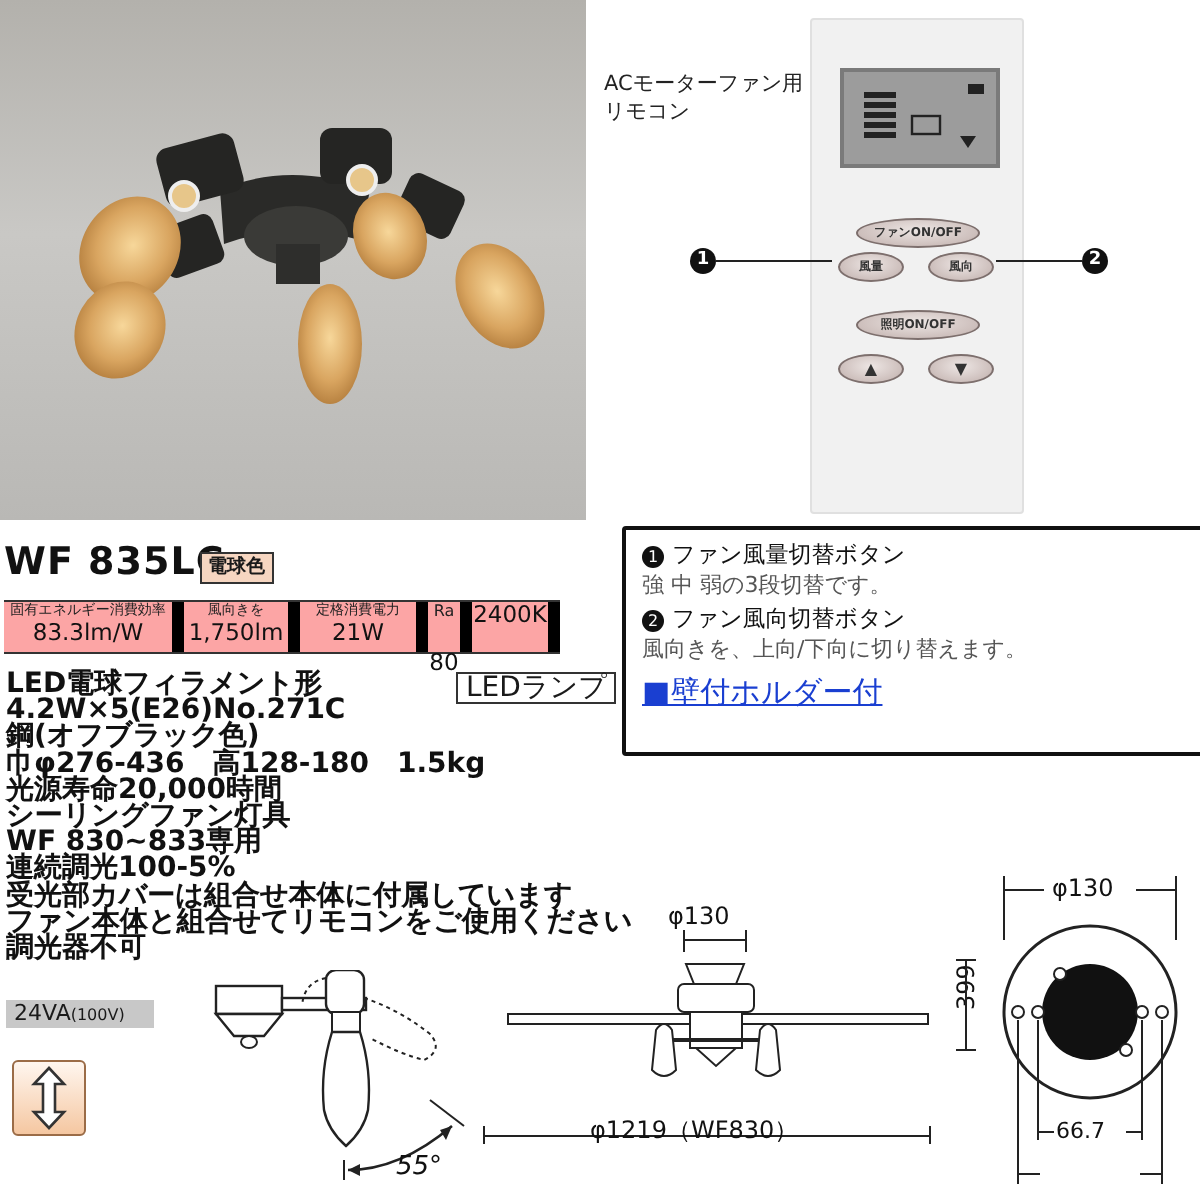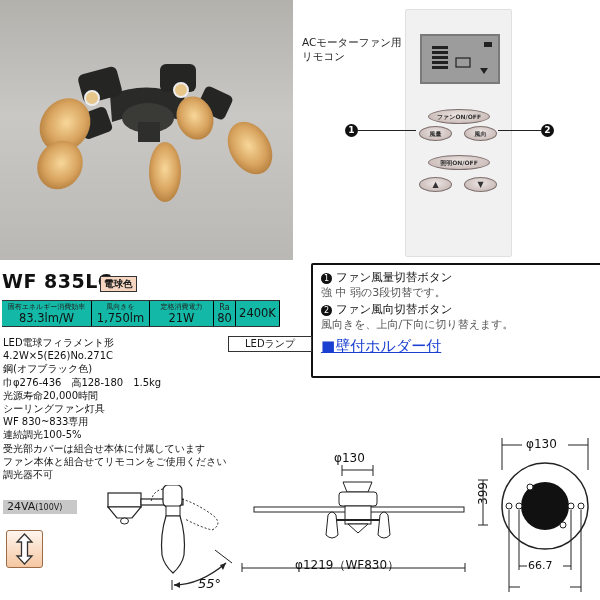--- a/index.html
+++ b/index.html
@@ -54,32 +54,32 @@
     position: absolute; left: 100px; top: 276px; font-size: 9.5px; font-weight: bold;
     background: #f6d6c1; border: 1px solid #333; padding: 0 3px; line-height: 14px;
   }
 
   
   .spec {
     position: absolute; left: 2px; top: 300px; height: 27px; display: flex;
     border-top: 1px solid #333; border-bottom: 1px solid #333;
   }
   .spec .cell {
-    background: #14b8a6; border-right: 1px solid #000000; text-align: center;
-    display: flex; flex-direction: column; justify-content: center;
+    background: #fca5a5; border-right: 6px solid #000000; text-align: center;
+    display: flex; flex-direction: column; 
   }
   .spec .cell .k { font-size: 7px; line-height: 9px; color: #222; }
   .spec .cell .v { font-size: 11.5px; line-height: 13px; color: #111; }
   .spec .cell.single .v { font-size: 11.5px; }
 
   .lamp-tag {
-    position: absolute; left: 228px; top: 336px; font-size: 10px; border: 1px solid #333; padding: 0 16px; line-height: 14px;
-  }
-
-  .desc { position: absolute; left: 3px; top: 336px; font-size: 10px; line-height: 13.2px; color: #111; }
+    position: absolute; left: 228px; top: 336px; font-size: 14px; border: 1px solid #333; padding: 0 4px; line-height: 14px;
+  }
+
+  .desc { position: absolute; left: 3px; top: 336px; font-size: 14px; line-height: 13.2px; color: #111; font-weight: bold; }
   .desc div { white-space: nowrap; }
 
   .va-tag { position: absolute; left: 3px; top: 500px; width: 74px; height: 14px; background: #c8c8c8; font-size: 11px; line-height: 14px; padding-left: 4px; }
   .va-tag small { font-size: 8px; }
 
   .updown {
     position: absolute; left: 6px; top: 530px; width: 37px; height: 38px; border: 1px solid #9b6c47; border-radius: 3px;
     background: linear-gradient(180deg, #fff6ef 0%, #f5c7a1 100%);
   }
 
@@ -165,21 +165,21 @@
     <div class="v">83.3lm/W</div>
   </div>
   <div class="cell" style="width:58px;">
     <div class="k">風向きを</div>
     <div class="v">1,750lm</div>
   </div>
   <div class="cell" style="width:64px;">
     <div class="k">定格消費電力</div>
     <div class="v">21W</div>
   </div>
-  <div class="cell" style="width:22px;">
+  <div class="cell" style="width:22px;gap:15px;">
     <div class="k" style="font-size:8px;">Ra</div>
     <div class="v">80</div>
   </div>
   <div class="cell single" style="width:44px;">
     <div class="v">2400K</div>
   </div>
 </div>
 
 <div class="lamp-tag">LEDランプ</div>
 

